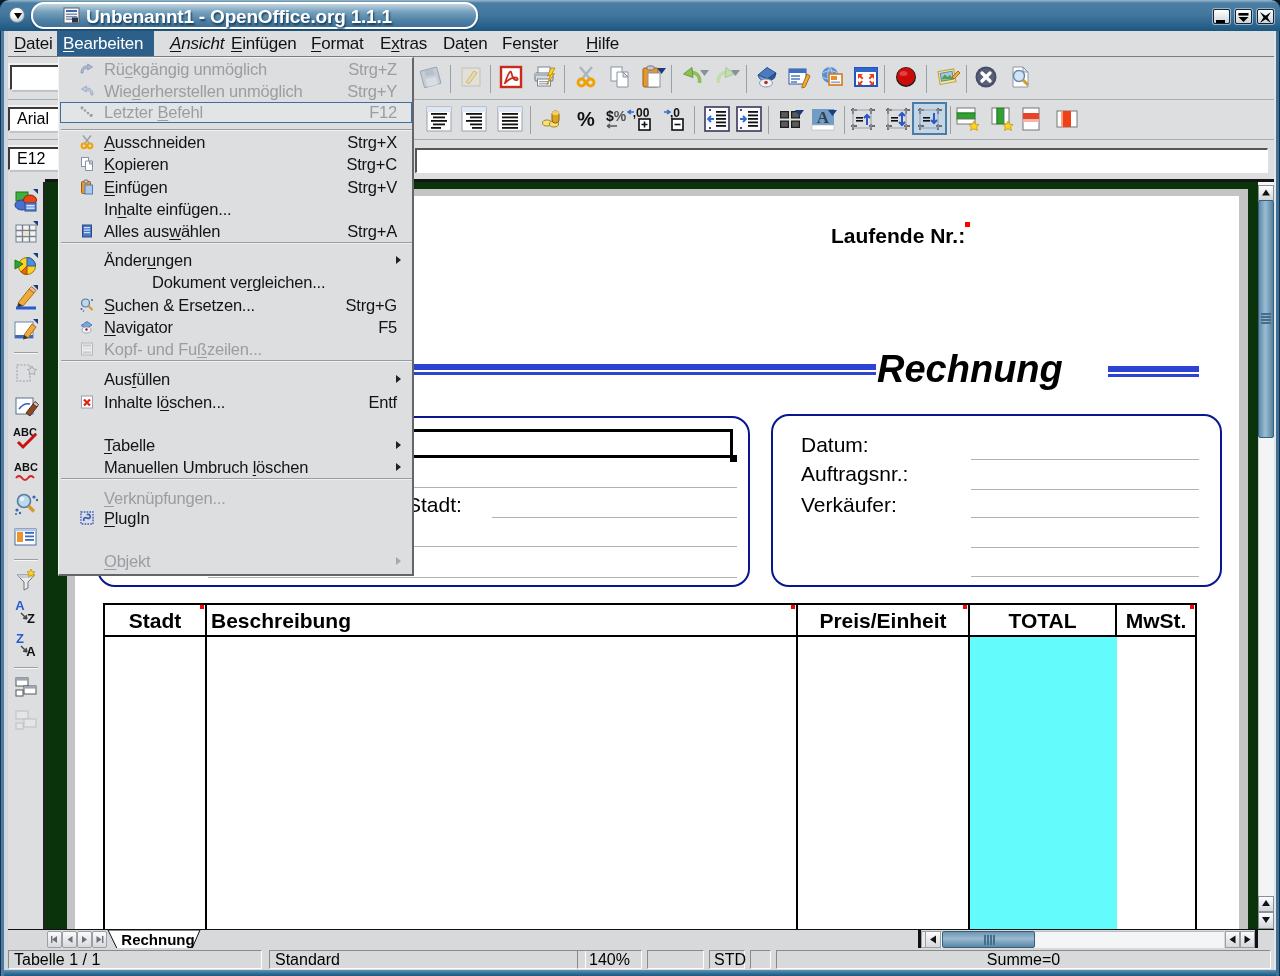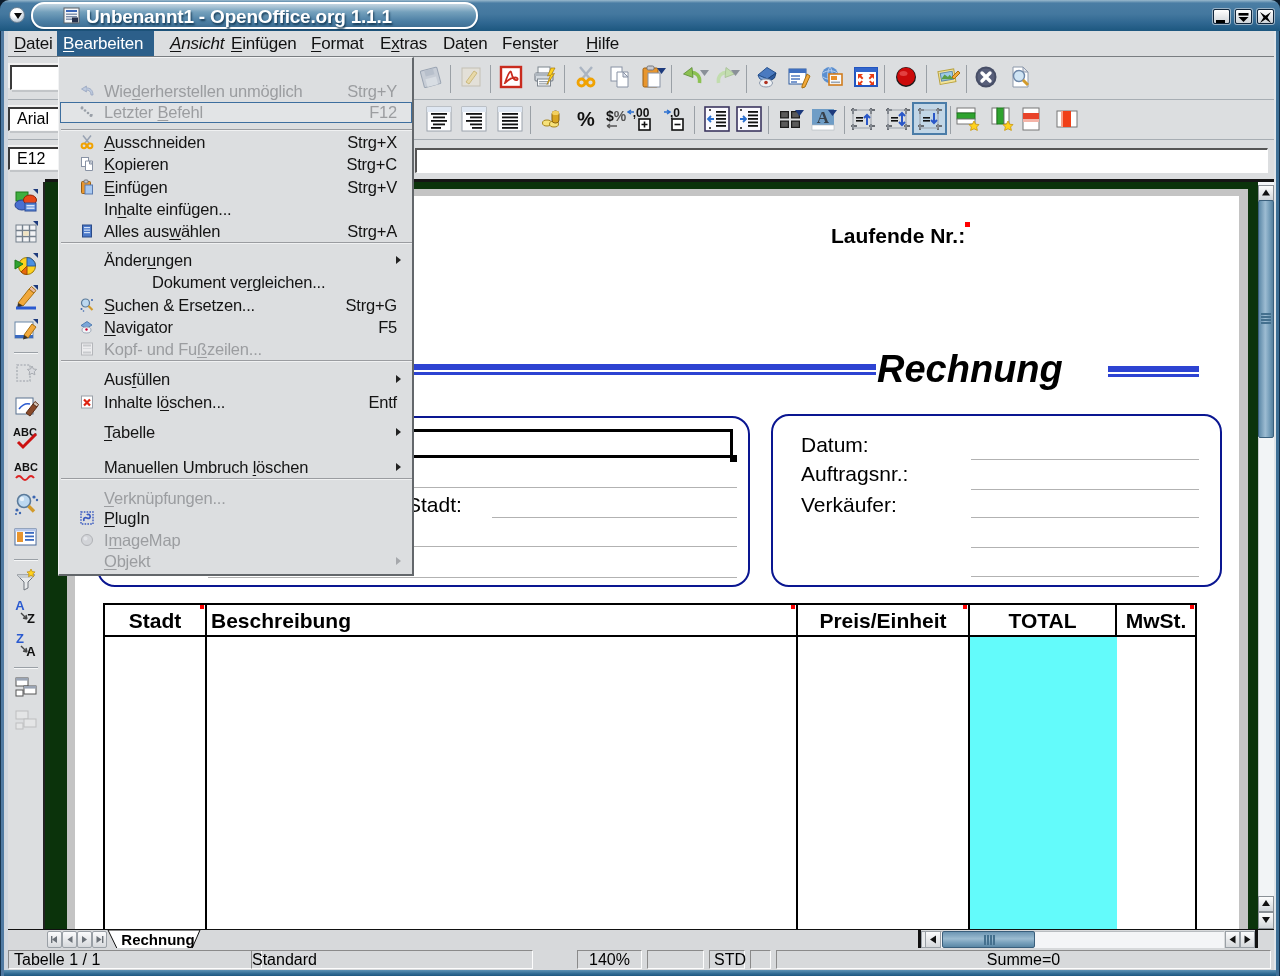--- a/index.html
+++ b/index.html
@@ -610,30 +610,37 @@
     <div class="abs" style="left:1217px;top:1px;width:15px;height:17px;background:linear-gradient(180deg,#fbfbfc,#d6d9dc);border:1px solid #9aa0a6;"><svg width="13" height="15" viewBox="0 0 13 15">
           <path d="M3.5 7.5 L9.5 3.5 V11.5 Z" fill="#111"></path>
         </svg></div>
     <div class="abs" style="left:1232px;top:1px;width:15px;height:17px;background:linear-gradient(180deg,#fbfbfc,#d6d9dc);border:1px solid #9aa0a6;"><svg width="13" height="15" viewBox="0 0 13 15">
           <path d="M9.5 7.5 L3.5 3.5 V11.5 Z" fill="#111"></path>
         </svg></div>
     <div class="abs" style="left:1247px;top:0px;width:3px;height:19px;background:#111;"></div>
 </div>
   <div id="statusbar">
     <div class="sfield" style="left:0px;width:254px;padding-left:5px;">Tabelle 1 / 1</div>
-    <div class="sfield" style="left:243px;width:282px;">Standard</div>
+    <div class="sfield" style="left:261px;width:317px;padding-left:5px;">Standard</div>
     <div class="sfield" style="left:569px;width:65px;text-align:center;">140%</div>
     <div class="sfield" style="left:639px;width:57px;"></div>
     <div class="sfield" style="left:701px;width:36px;padding-left:4px;">STD</div>
     <div class="sfield" style="left:742px;width:21px;"></div>
     <div class="sfield" style="left:768px;width:495px;text-align:center;">Summe=0</div>
   </div>
   <div id="botborder"></div>
   <div id="menupanel">
       <div id="selbox"></div>
+      <div class="mi dis" style="top:0px;">
+        <span class="micon"><svg width="16" height="16" viewBox="0 0 16 16">
+            <path d="M2 12 C2 7 5 4.5 9 5 L8.5 3 L13.5 6 L8.5 9 L9 7 C6 7 4 8.5 4 12 Z" fill="#aebad2" stroke="#8694b4" stroke-width="0.8"></path>
+          </svg></span>
+        <span class="lbl">Rü<u>c</u>kgängig unmöglich</span>
+        <span class="sc">Strg+Z</span>
+      </div>
       <div class="mi dis" style="top:22px;">
         <span class="micon"><svg width="16" height="16" viewBox="0 0 16 16">
             <path d="M14 12 C14 7 11 4.5 7 5 L7.5 3 L2.5 6 L7.5 9 L7 7 C10 7 12 8.5 12 12 Z" fill="#becade" stroke="#97a4c0" stroke-width="0.8"></path>
           </svg></span>
         <span class="lbl">Wie<u>d</u>erherstellen unmöglich</span>
         <span class="sc">Strg+Y</span>
       </div>
       <div class="mi dis" style="top:43px;">
         <span class="micon"><svg width="16" height="16" viewBox="0 0 16 16">
             <g fill="#9aa0a8">
@@ -732,44 +739,37 @@
         <span class="marrow" style="border-left-color:#222;"></span>
       </div>
       <div class="mi" style="top:333px;">
         <span class="micon"><svg width="16" height="16" viewBox="0 0 16 16">
             <rect x="2.5" y="2" width="11" height="12" fill="#fff" stroke="#9aa0a8"></rect>
             <path d="M5 5.5 L11 11.5 M11 5.5 L5 11.5" stroke="#dd2211" stroke-width="2.2"></path>
           </svg></span>
         <span class="lbl">Inhalte l<u>ö</u>schen...</span>
         <span class="sc">Entf</span>
       </div>
-      <div class="mi" style="top:363px;text-decoration:underline;">
+      <div class="mi" style="top:376px;text-decoration:underline;">
         <span class="lbl"><u>T</u>abelle</span>
         <span class="marrow" style="border-left-color:#222;"></span>
       </div>
       <div class="mi" style="top:398px;">
         <span class="lbl">Manuellen Umbruch <u>l</u>öschen</span>
         <span class="marrow" style="border-left-color:#222;"></span>
       </div>
       <div class="msep" style="top:420px;"></div>
       <div class="mi dis" style="top:429px;">
         <span class="lbl"><u>V</u>erknüpfungen...</span>
       </div>
       <div class="mi" style="top:449px;">
         <span class="micon"><svg width="16" height="16" viewBox="0 0 16 16">
             <rect x="2" y="2" width="12" height="12" fill="none" stroke="#3a5ac0" stroke-dasharray="1.6 1.2" stroke-width="1.4"></rect>
             <path d="M5 11 C4 8 6 7 8 8 C10 9 12 8 11 5.5 C10.5 4 8.5 4 8 5" stroke="#3a5ac0" stroke-width="1.8" fill="none"></path>
           </svg></span>
         <span class="lbl"><u>P</u>lugIn</span>
       </div>
-      <div class="mi dis" style="top:471px;">
-        <span class="micon"><svg width="16" height="16" viewBox="0 0 16 16">
-            <circle cx="8" cy="8" r="5.5" fill="#d2d4d8" stroke="#b0b2b6"></circle>
-            <circle cx="6.5" cy="6.5" r="2" fill="#e2e4e8"></circle>
-          </svg></span>
-        <span class="lbl">I<u>m</u>ageMap</span>
-      </div>
       <div class="mi dis" style="top:492px;">
         <span class="lbl"><u>O</u>bjekt</span>
         <span class="marrow" style="border-left-color:#a6a8ac;"></span>
       </div>
     </div>
 </div>
 
 </body></html>

